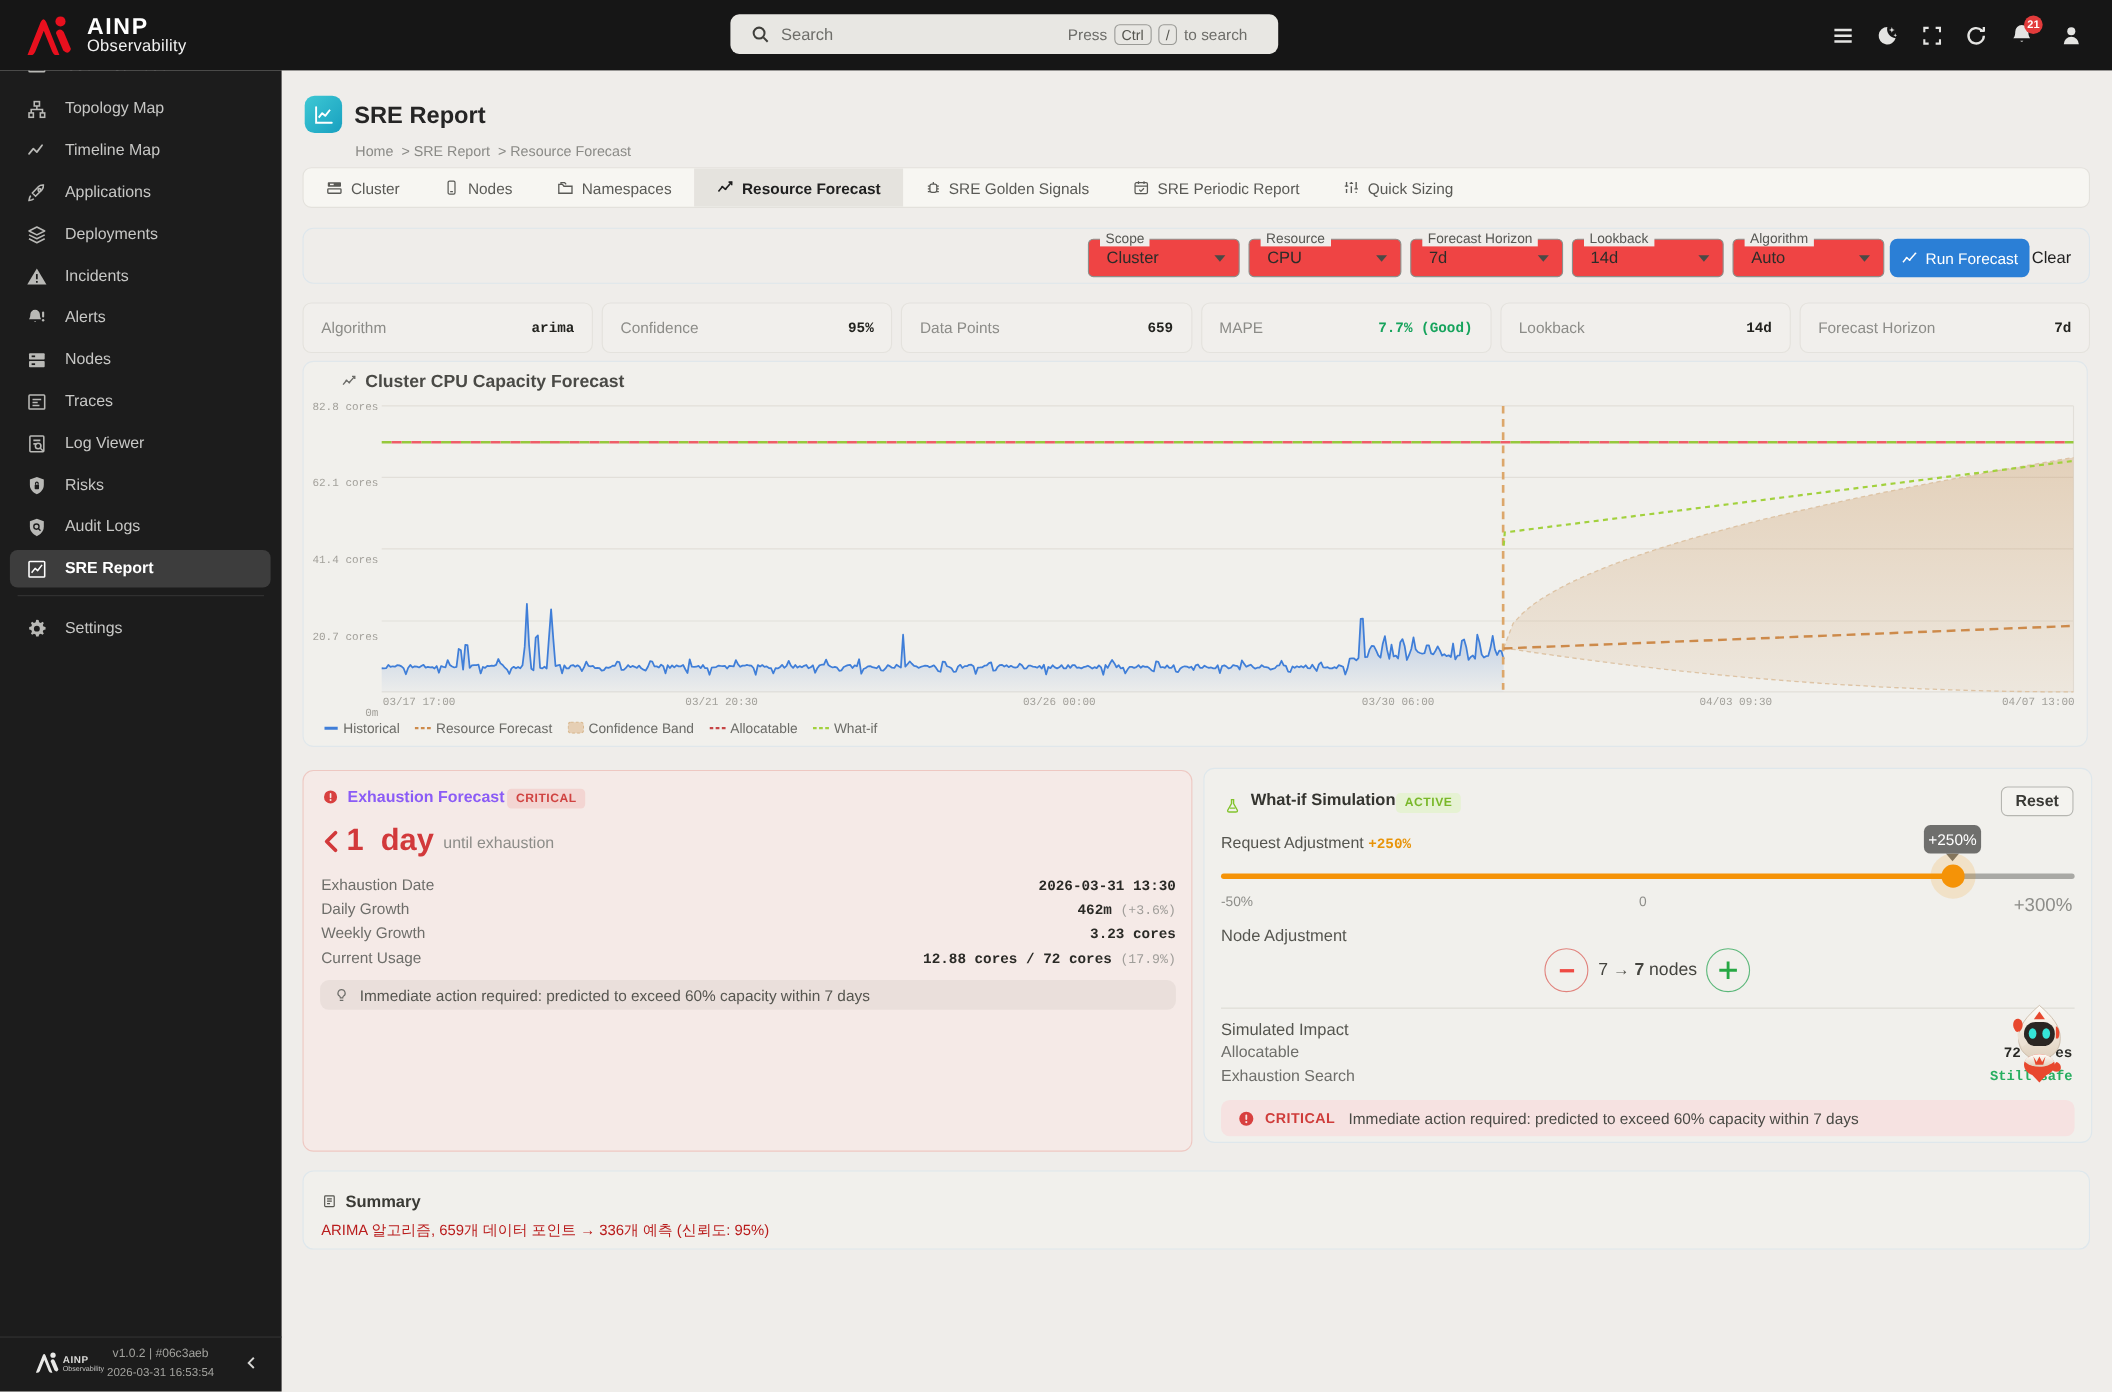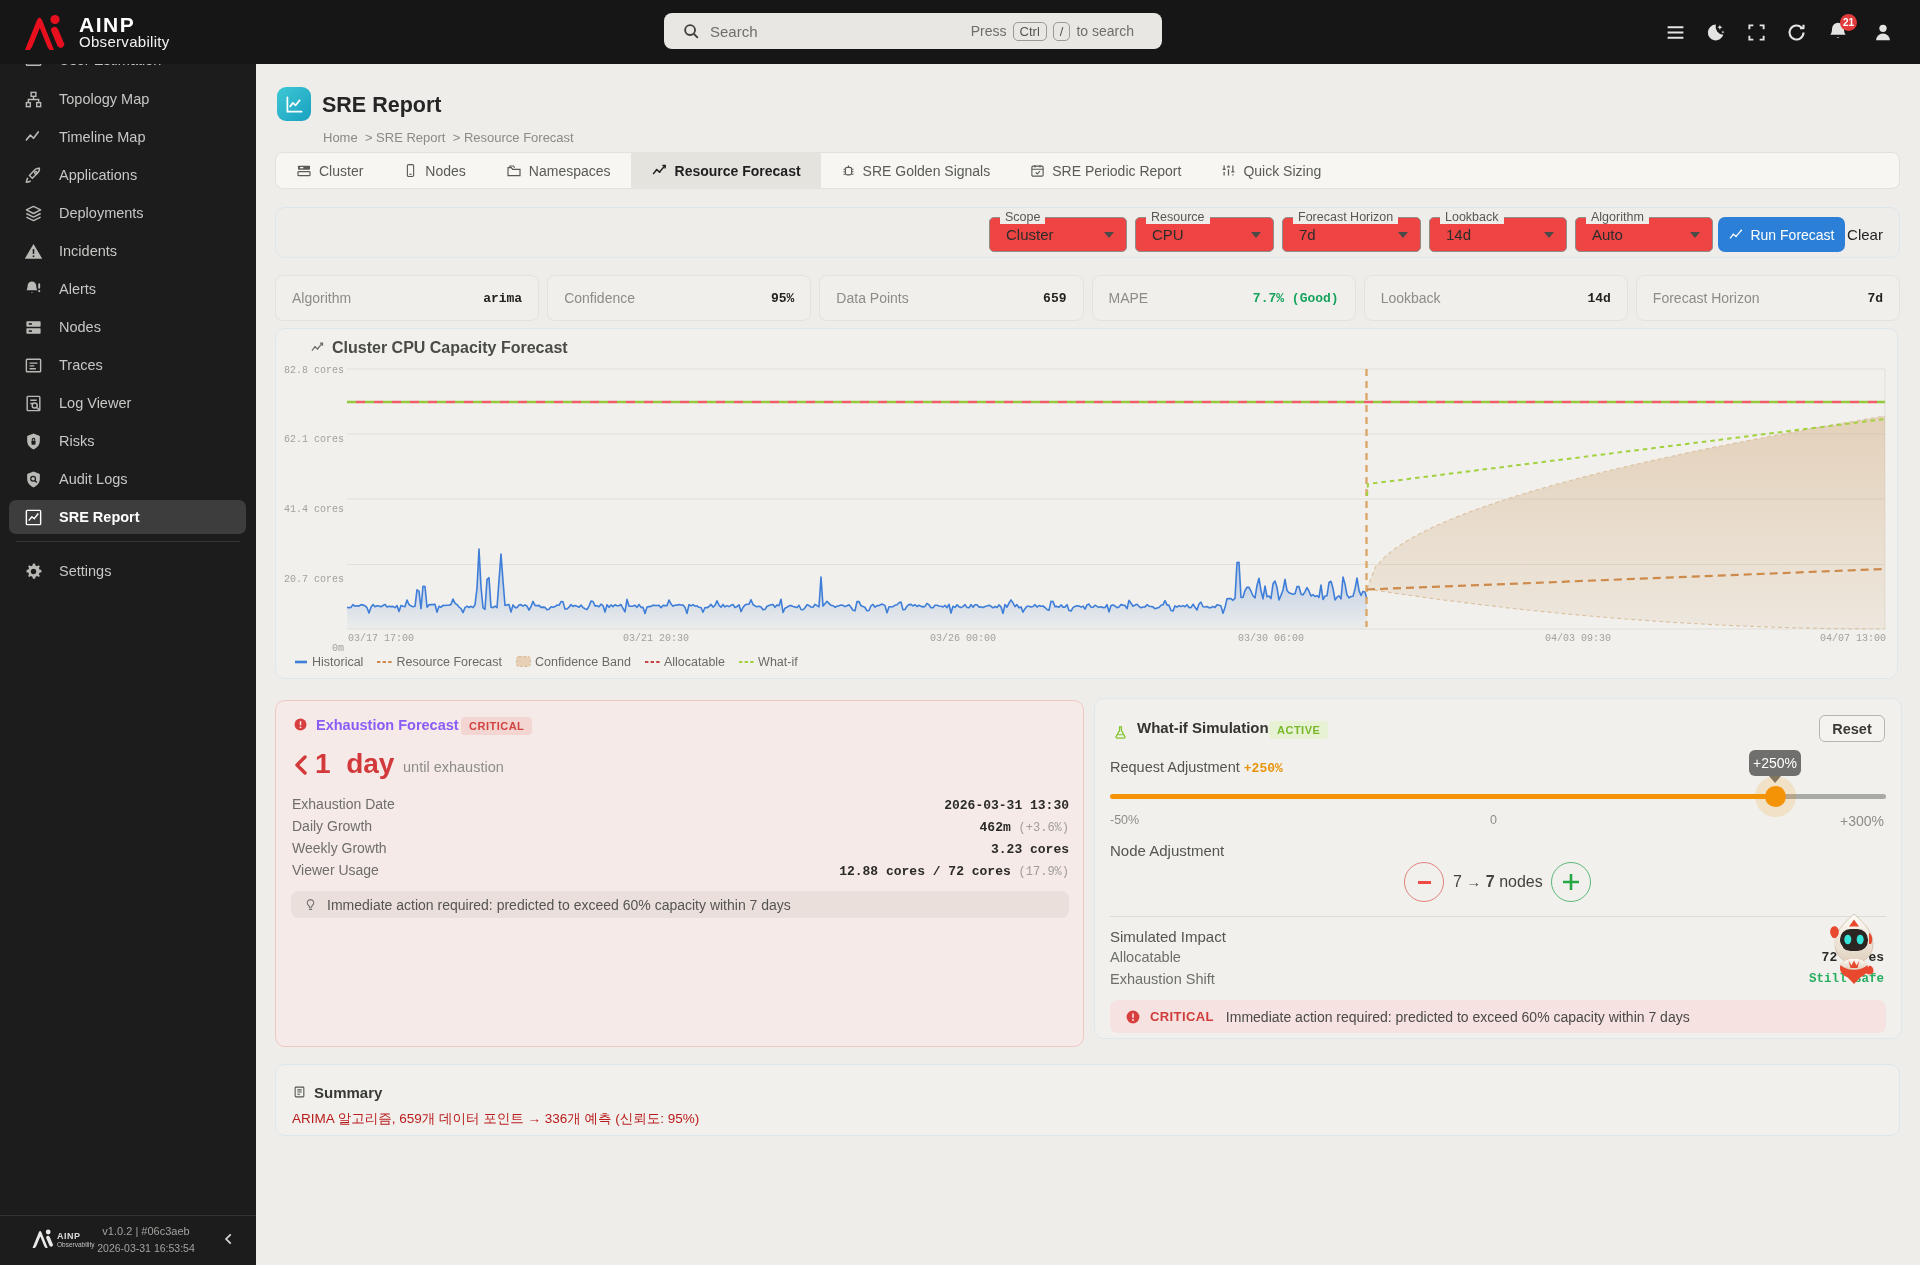--- a/index.html
+++ b/index.html
@@ -389,21 +389,21 @@
         </div>
       <div class="rowline" style="margin-bottom:5px">
           <span style="color:#6e6e6a">Daily Growth</span>
           <span class="mono" style="font-weight:bold;color:#2a2a26">462m <span style="font-weight:normal;color:#a09e9a;font-size:12px">(+3.6%)</span></span>
         </div>
       <div class="rowline" style="margin-bottom:5px">
           <span style="color:#6e6e6a">Weekly Growth</span>
           <span class="mono" style="font-weight:bold;color:#2a2a26">3.23 cores</span>
         </div>
       <div class="rowline">
-          <span style="color:#6e6e6a">Viewer Usage</span>
+          <span style="color:#6e6e6a">Current Usage</span>
           <span class="mono" style="font-weight:bold;color:#2a2a26">12.88 cores / 72 cores <span style="font-weight:normal;color:#a09e9a;font-size:12px">(17.9%)</span></span>
         </div>
     </div>
     <div style="position:absolute;left:15px;top:190px;width:778px;height:27px;background:#eadfdb;border-radius:8px;display:flex;align-items:center">
       <svg width="13" height="13" viewBox="0 0 24 24" style="margin-left:13px" fill="none" stroke="#6e6e6a" stroke-width="2">
           <path d="M9 21h6M10 17h4M12 3a6 6 0 0 0-3.5 10.9c.8.6 1.5 1.9 1.5 3.1h4c0-1.2.7-2.5 1.5-3.1A6 6 0 0 0 12 3z"></path>
         </svg>
       <span style="margin-left:10px;font-size:14px;color:#55554f">Immediate action required: predicted to exceed 60% capacity within 7 days</span>
     </div>
   </div>
@@ -419,35 +419,35 @@
 
     <div style="position:absolute;left:654px;top:51px;width:52px;height:26px;background:#6f6f6d;border-radius:6px;color:#fff;font-size:14px;display:flex;align-items:center;justify-content:center">+250%</div>
     <div style="position:absolute;left:674px;top:77px;width:0;height:0;border-left:6px solid transparent;border-right:6px solid transparent;border-top:7px solid #6f6f6d"></div>
 
     <div style="position:absolute;left:680px;top:95px;width:111px;height:4.5px;background:#a9a9a5;border-radius:3px"></div>
     <div style="position:absolute;left:15px;top:95px;width:665px;height:4.5px;background:#f59307;border-radius:3px"></div>
     <div style="position:absolute;left:659.5px;top:77px;width:41px;height:41px;border-radius:50%;background:rgba(245,147,7,0.16)"></div>
     <div style="position:absolute;left:669.5px;top:87px;width:21px;height:21px;border-radius:50%;background:#f59307"></div>
     <div style="position:absolute;left:15px;top:114px;font-size:12.5px;color:#8d8d89">-50%</div>
     <div style="position:absolute;left:395px;top:114px;font-size:12.5px;color:#8d8d89">0</div>
-    <div style="position:absolute;right:17px;top:114px;font-size:14px;color:#8d8d89">+300%</div>
+    <div style="position:absolute;right:17px;top:114px;font-size:17px;color:#8d8d89">+300%</div>
     <div style="position:absolute;left:15px;top:143px;font-size:15px;color:#55554f">Node Adjustment</div>
 
     <div style="position:absolute;left:309px;top:163px;width:40px;height:40px;border:1.3px solid #e1837d;border-radius:50%"></div>
     <div style="position:absolute;left:323px;top:181.7px;width:13px;height:3.2px;background:#ef4a43"></div>
     <div style="position:absolute;left:358px;top:174px;font-size:16px;color:#44443f">7 <span style="font-size:15px;color:#55554f">→</span> <b>7</b> nodes</div>
     <div style="position:absolute;left:456px;top:163px;width:40px;height:40px;border:1.3px solid #5cb87a;border-radius:50%"></div>
     <svg width="20" height="20" viewBox="0 0 20 20" style="position:absolute;left:466px;top:173px">
         <path d="M10 2v16M2 10h16" stroke="#27a844" stroke-width="2.6"></path>
       </svg>
     <div style="position:absolute;left:15px;top:217px;width:776px;border-top:1px solid #dddbd5"></div>
     <div style="position:absolute;left:15px;top:229px;font-size:15px;color:#55554f">Simulated Impact</div>
     <div style="position:absolute;left:15px;top:250px;font-size:14.5px;color:#6e6e6a">Allocatable</div>
     <div class="mono" style="position:absolute;right:17px;top:251px;font-size:13px;font-weight:bold;color:#2a2a26">72 cores</div>
-    <div style="position:absolute;left:15px;top:272px;font-size:14.5px;color:#6e6e6a">Exhaustion Shift</div>
+    <div style="position:absolute;left:15px;top:272px;font-size:14.5px;color:#6e6e6a">Exhaustion Search</div>
     <div class="mono" style="position:absolute;right:17px;top:273px;font-size:12.5px;font-weight:bold;color:#27ae60">Still safe</div>
     <div style="position:absolute;left:15px;top:301px;width:776px;height:33px;background:#f6e2e1;border-radius:8px;display:flex;align-items:center">
       <svg width="14" height="14" viewBox="0 0 24 24" style="margin-left:16px">
           <circle cx="12" cy="12" r="11" fill="#d8403f"></circle>
           <rect x="10.6" y="5.5" width="2.8" height="8.5" rx="1.4" fill="#f6e2e1"></rect>
           <circle cx="12" cy="17.3" r="1.7" fill="#f6e2e1"></circle>
         </svg>
       <span style="margin-left:10px;font-size:13px;font-weight:bold;color:#cf3c3a;letter-spacing:0.4px">CRITICAL</span>
       <span style="margin-left:12px;font-size:14px;color:#4a4a45">Immediate action required: predicted to exceed 60% capacity within 7 days</span>
     </div>

